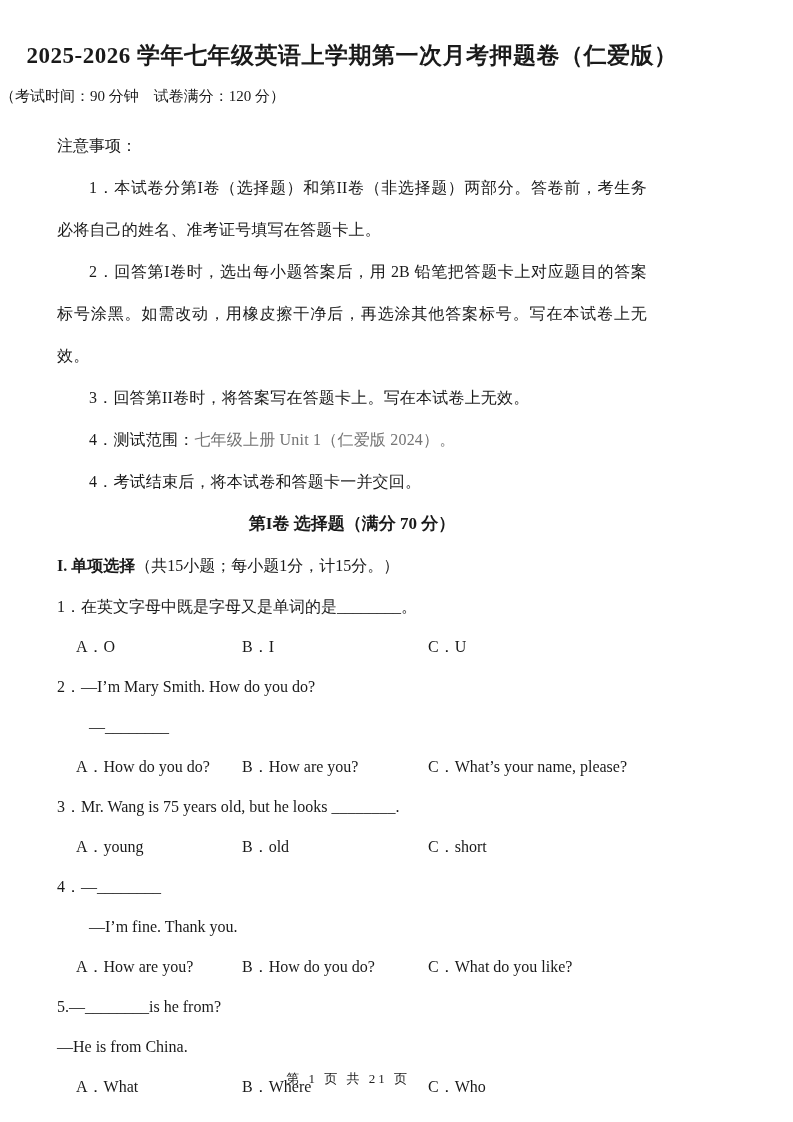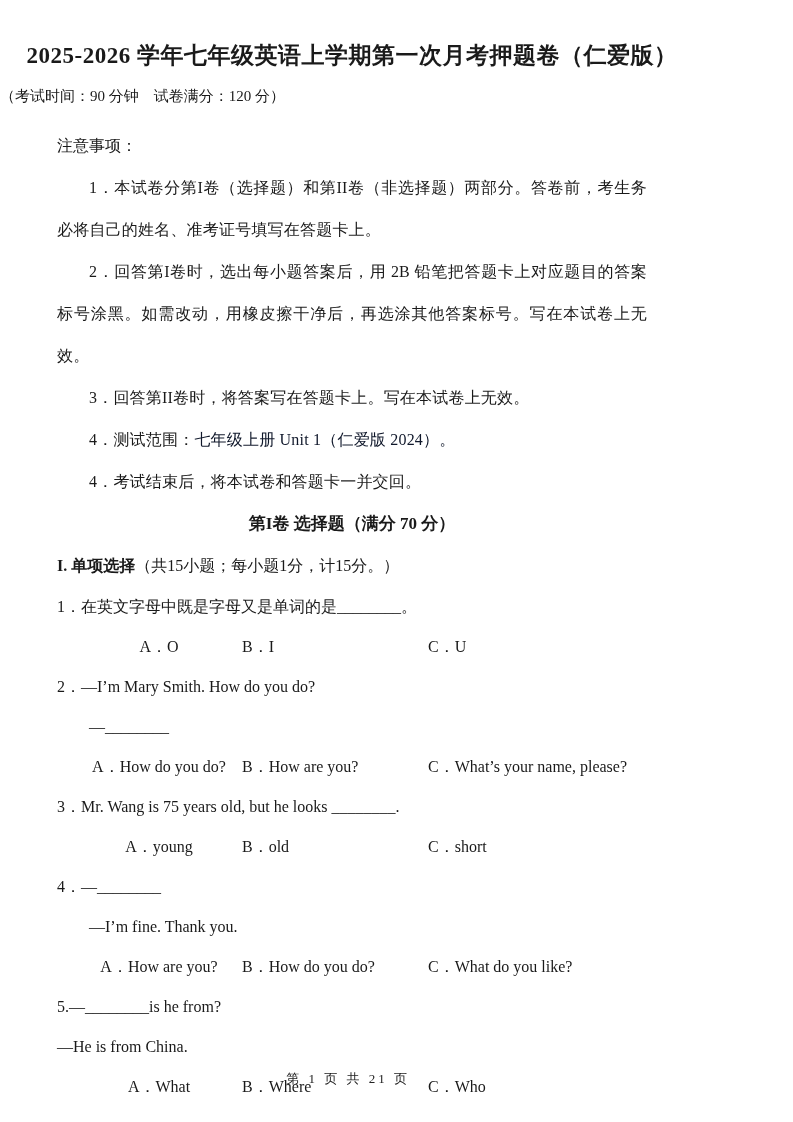--- a/index.html
+++ b/index.html
@@ -44,21 +44,21 @@
     font-weight: bold;
     font-size: 17px;
     text-indent: 0;
   }
   .part-head { line-height: 42px; }
   .part-head b { font-weight: bold; }
   .qline { margin: 0; line-height: 40px; }
   .reply { margin-left: 32px; }
   .reply-sm { }
   .opts { display: flex; margin-left: 19px; line-height: 40px; }
-  .opt-a { width: 166px; text-align: center; }
+  .opt-a { width: 166px; }
   .opt-b { width: 186px; }
   .opt-c { flex: 1; }
   .footer {
     position: absolute;
     left: 0; right: 8px;
     top: 1070px;
     text-align: center;
     font-size: 13px;
     letter-spacing: 3px;
     color: #222222;
@@ -72,21 +72,21 @@
   <h1 class="title">2025-2026 学年七年级英语上学期第一次月考押题卷（仁爱版）</h1>
   <div class="subtitle">（考试时间：90 分钟　试卷满分：120 分）</div>
 
   <div class="content">
 
     <div class="notice-head">注意事项：</div>
 
     <p class="npara">1．本试卷分第I卷（选择题）和第II卷（非选择题）两部分。答卷前，考生务必将自己的姓名、准考证号填写在答题卡上。</p>
     <p class="npara">2．回答第I卷时，选出每小题答案后，用 2B 铅笔把答题卡上对应题目的答案标号涂黑。如需改动，用橡皮擦干净后，再选涂其他答案标号。写在本试卷上无效。</p>
     <p class="npara">3．回答第II卷时，将答案写在答题卡上。写在本试卷上无效。</p>
-    <p class="npara"><span>4．测试范围：</span><span class="red" style="color: #0f172a;">七年级上册 Unit 1（仁爱版 2024）。</span></p>
+    <p class="npara"><span>4．测试范围：</span><span class="red" style="color: #737373;">七年级上册 Unit 1（仁爱版 2024）。</span></p>
     <p class="npara">4．考试结束后，将本试卷和答题卡一并交回。</p>
 
     <h2 class="volume-head">第I卷 选择题（满分 70 分）</h2>
 
     <div class="part-head"><b>I. 单项选择</b><span>（共15小题；每小题1分，计15分。）</span></div>
 
     <div>
       <p class="qline">1．在英文字母中既是字母又是单词的是________。</p>
       <div class="opts">
         <span class="opt-a">A．O</span>

